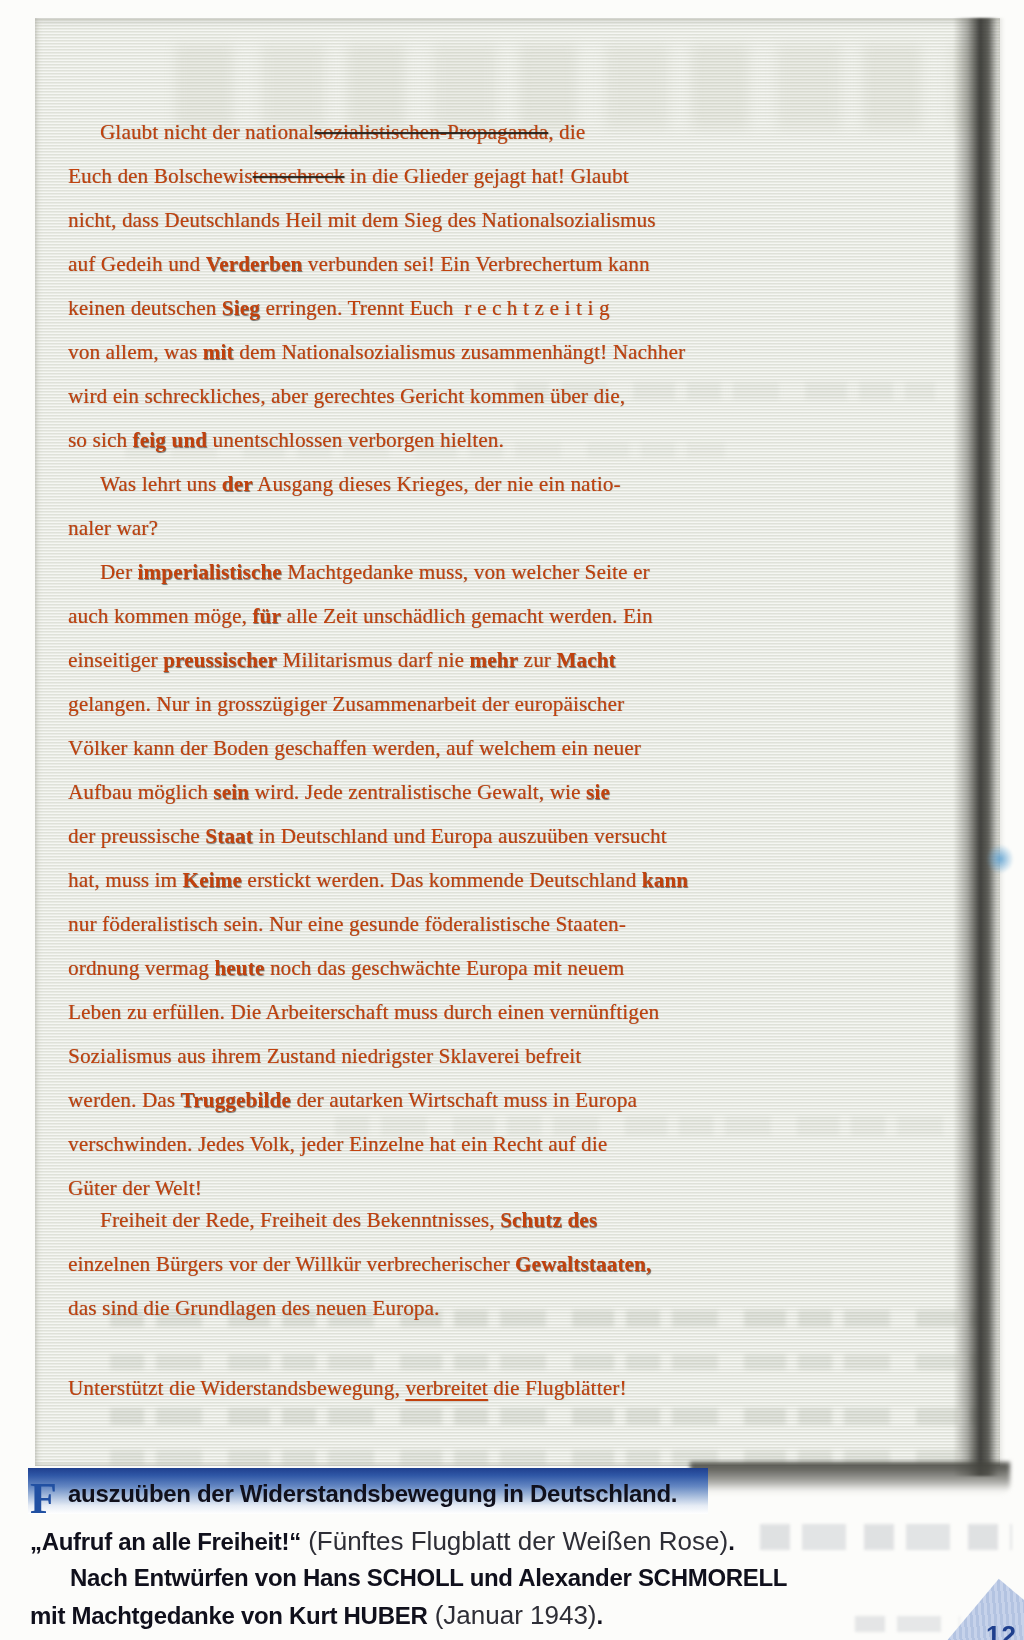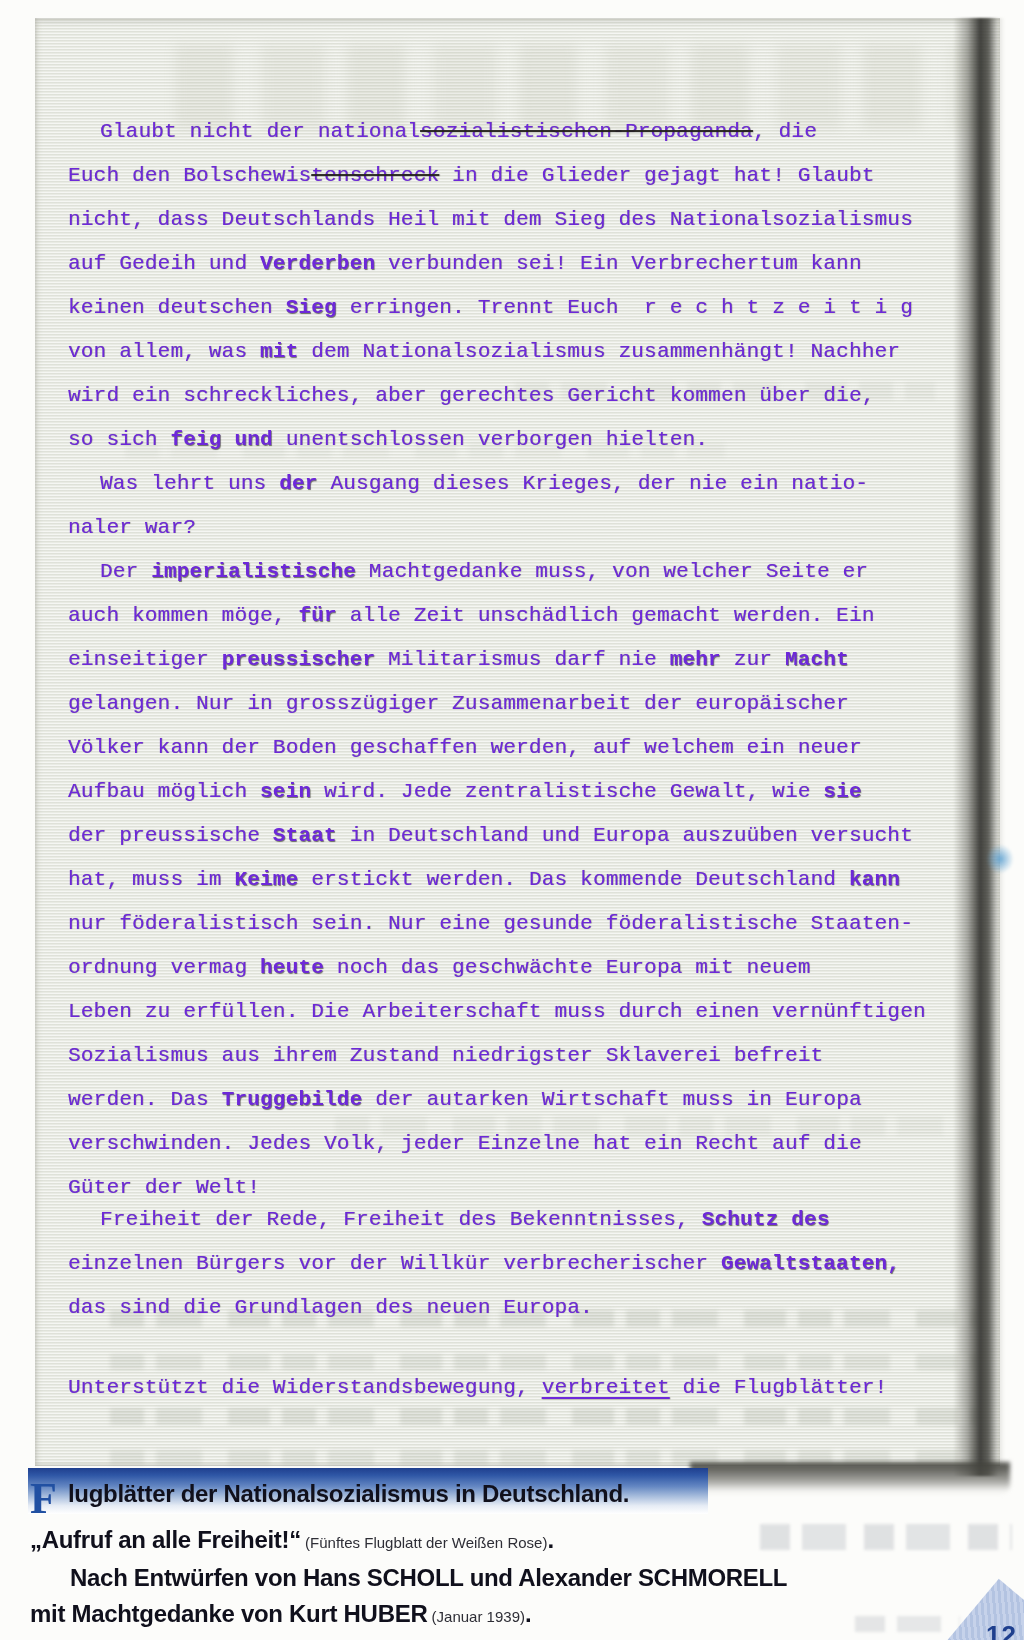--- a/index.html
+++ b/index.html
@@ -21,22 +21,22 @@
       rgba(90,90,82,0) 0%,rgba(95,95,88,.5) 28%,rgba(50,50,46,.92) 52%,
       rgba(60,60,55,.8) 68%,rgba(170,170,162,.3) 86%,rgba(255,255,255,0) 100%);
     filter:blur(1px);}
   .bottom-shadow{position:absolute;left:690px;top:1462px;width:320px;height:34px;
     background:linear-gradient(180deg,rgba(70,70,64,.85) 18%,rgba(90,90,84,.55) 55%,
       rgba(200,200,194,.15) 85%,rgba(255,255,255,0) 100%);
     filter:blur(2px);border-radius:0 0 12px 4px;}
 
   
   .typed{position:absolute;left:68px;top:110px;width:880px;
-    font-family:Liberation Mono, monospace;
-    font-size:21px;line-height:44px;color:#6d28d9;white-space:pre;
+    font-family:Liberation Serif, serif;
+    font-size:21px;line-height:44px;color:#c2410c;white-space:pre;
     letter-spacing:0.2px;
     text-shadow:0.5px 0.4px 0.7px rgba(40,38,32,0.45);}
   .tline{height:44px;}
   .ind{padding-left:32px;}
   .tight{margin-top:-12px;}
   .strike{text-decoration:line-through;text-decoration-thickness:2.2px;
           text-decoration-color:rgba(35,33,28,.9);}
   .uline{text-decoration:underline;text-decoration-thickness:2px;
          text-underline-offset:4px;}
   .ink-b{font-weight:700;text-shadow:0.7px 0.5px 0.8px rgba(35,33,28,.6);}
@@ -77,21 +77,21 @@
       #a9bedd 62%,#e6ecf5 82%,#ffffff 100%);}
   .capl{position:absolute;left:30px;color:#10101c;font-weight:700;
     font-size:24px;letter-spacing:-0.3px;white-space:nowrap;}
   .capl1{top:1480px;padding-left:38px;}
   .dropcap{position:absolute;left:0;top:-7px;
     font-family:"Liberation Serif",serif;font-weight:700;font-size:44px;
     color:#2150a2;letter-spacing:0;}
   .capl2{top:1526px;}
   .capl3{top:1564px;margin-left:40px;}
   .capl4{top:1600px;}
-  .cap-light{font-weight:400;font-size:15px;color:#2e2e36;letter-spacing:0;}
+  .cap-light{font-weight:400;font-size:26px;color:#2e2e36;letter-spacing:0;}
 
   
   .page-corner{position:absolute;left:962px;top:1596px;width:84px;height:84px;
     transform:rotate(40deg);
     background:repeating-linear-gradient(45deg,#c6d2ea 0 3px,#b3c3e1 3px 6px);}
   .page-num{position:absolute;left:986px;top:1620px;
     font-weight:700;font-size:26px;color:#1e3f8e;letter-spacing:1px;}
 </style>
 </head>
 <body>
@@ -108,26 +108,26 @@
 </div>
 
 <div class="typed"><div class="tline ind"><span>Glaubt nicht der national</span><span class="strike">sozialistischen-Propaganda</span><span>, die</span></div><div class="tline"><span>Euch den Bolschewis</span><span class="strike">tenschreck</span><span> in die Glieder gejagt hat! Glaubt</span></div><div class="tline"><span>nicht, dass Deutschlands Heil mit dem Sieg des Nationalsozialismus</span></div><div class="tline"><span>auf Gedeih und </span><span class="ink-b">Verderben</span><span> verbunden sei! Ein Verbrechertum kann</span></div><div class="tline"><span>keinen deutschen </span><span class="ink-b">Sieg</span><span> erringen. Trennt Euch  r e c h t z e i t i g</span></div><div class="tline"><span>von allem, was </span><span class="ink-b">mit</span><span> dem Nationalsozialismus zusammenhängt! Nachher</span></div><div class="tline"><span>wird ein schreckliches, aber gerechtes Gericht kommen über die,</span></div><div class="tline"><span>so sich </span><span class="ink-b">feig und</span><span> unentschlossen verborgen hielten.</span></div><div class="tline ind"><span>Was lehrt uns </span><span class="ink-b">der</span><span> Ausgang dieses Krieges, der nie ein natio-</span></div><div class="tline"><span>naler war?</span></div><div class="tline ind"><span>Der </span><span class="ink-b">imperialistische</span><span> Machtgedanke muss, von welcher Seite er</span></div><div class="tline"><span>auch kommen möge, </span><span class="ink-b">für</span><span> alle Zeit unschädlich gemacht werden. Ein</span></div><div class="tline"><span>einseitiger </span><span class="ink-b">preussischer</span><span> Militarismus darf nie </span><span class="ink-b">mehr</span><span> zur </span><span class="ink-b">Macht</span></div><div class="tline"><span>gelangen. Nur in grosszügiger Zusammenarbeit der europäischer</span></div><div class="tline"><span>Völker kann der Boden geschaffen werden, auf welchem ein neuer</span></div><div class="tline"><span>Aufbau möglich </span><span class="ink-b">sein</span><span> wird. Jede zentralistische Gewalt, wie </span><span class="ink-b">sie</span></div><div class="tline"><span>der preussische </span><span class="ink-b">Staat</span><span> in Deutschland und Europa auszuüben versucht</span></div><div class="tline"><span>hat, muss im </span><span class="ink-b">Keime</span><span> erstickt werden. Das kommende Deutschland </span><span class="ink-b">kann</span></div><div class="tline"><span>nur föderalistisch sein. Nur eine gesunde föderalistische Staaten-</span></div><div class="tline"><span>ordnung vermag </span><span class="ink-b">heute</span><span> noch das geschwächte Europa mit neuem</span></div><div class="tline"><span>Leben zu erfüllen. Die Arbeiterschaft muss durch einen vernünftigen</span></div><div class="tline"><span>Sozialismus aus ihrem Zustand niedrigster Sklaverei befreit</span></div><div class="tline"><span>werden. Das </span><span class="ink-b">Truggebilde</span><span> der autarken Wirtschaft muss in Europa</span></div><div class="tline"><span>verschwinden. Jedes Volk, jeder Einzelne hat ein Recht auf die</span></div><div class="tline"><span>Güter der Welt!</span></div><div class="tline ind tight"><span>Freiheit der Rede, Freiheit des Bekenntnisses, </span><span class="ink-b">Schutz des</span></div><div class="tline"><span>einzelnen Bürgers vor der Willkür verbrecherischer </span><span class="ink-b">Gewaltstaaten,</span></div><div class="tline"><span>das sind die Grundlagen des neuen Europa.</span></div><div class="tline" style="margin-top: 36px;"><span>Unterstützt die Widerstandsbewegung, </span><span class="uline">verbreitet</span><span> die Flugblätter!</span></div></div>
 
 <div class="right-shadow"></div>
 <div class="bottom-shadow"></div>
 <div class="margin-mark"></div>
 
 <div class="cap-bar"></div>
 <div class="capl capl1">
-  <span class="dropcap">F</span><span>lugblätter der Nationalsozialismus in Deutschland.</span>
+  <span class="dropcap">F</span><span>auszuüben der Widerstandsbewegung in Deutschland.</span>
 </div>
 <div class="capl capl2">
   <span>„Aufruf an alle Freiheit!“</span><span class="cap-light"> (Fünftes Flugblatt der Weißen Rose)</span><span>.</span>
 </div>
 <div class="capl capl3">Nach Entwürfen von Hans SCHOLL und Alexander SCHMORELL</div>
 <div class="capl capl4">
-  <span>mit Machtgedanke von Kurt HUBER</span><span class="cap-light"> (Januar 1939)</span><span>.</span>
+  <span>mit Machtgedanke von Kurt HUBER</span><span class="cap-light"> (Januar 1943)</span><span>.</span>
 </div>
 
 <div class="ghost gband-gray g9"></div>
 <div class="ghost gband-gray g10"></div>
 <div class="page-corner"></div>
 <div class="page-num">12</div>
 
 </body></html>

